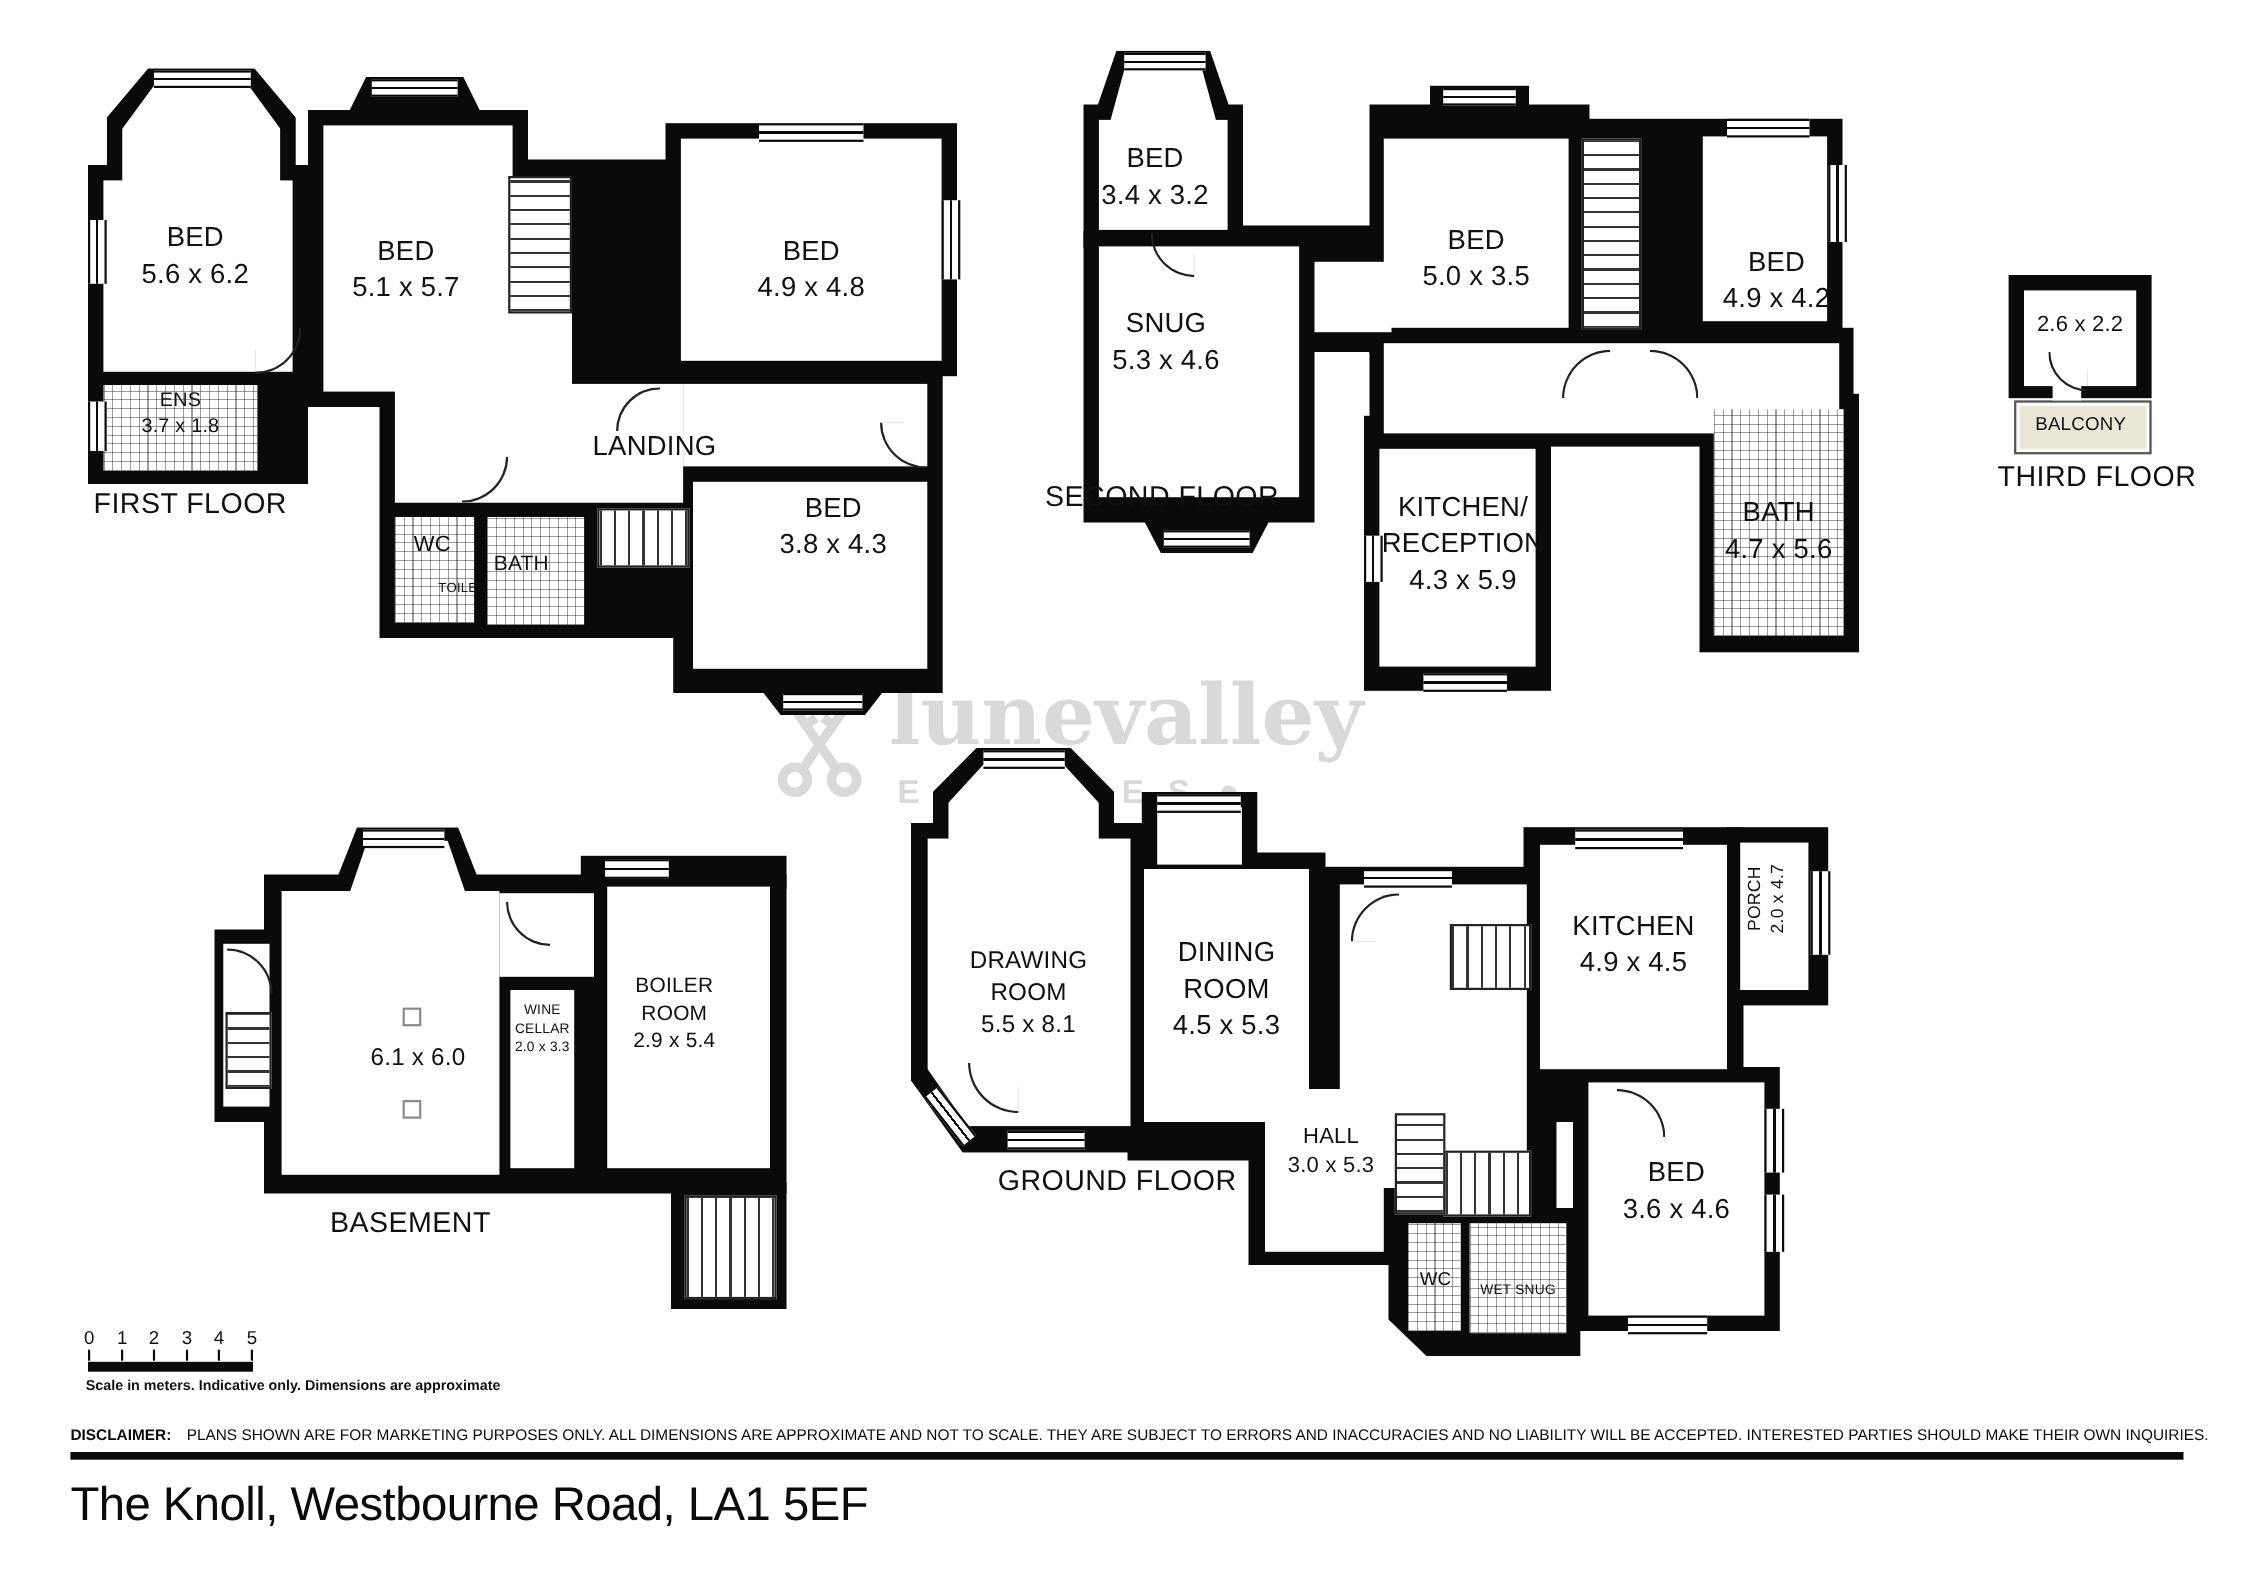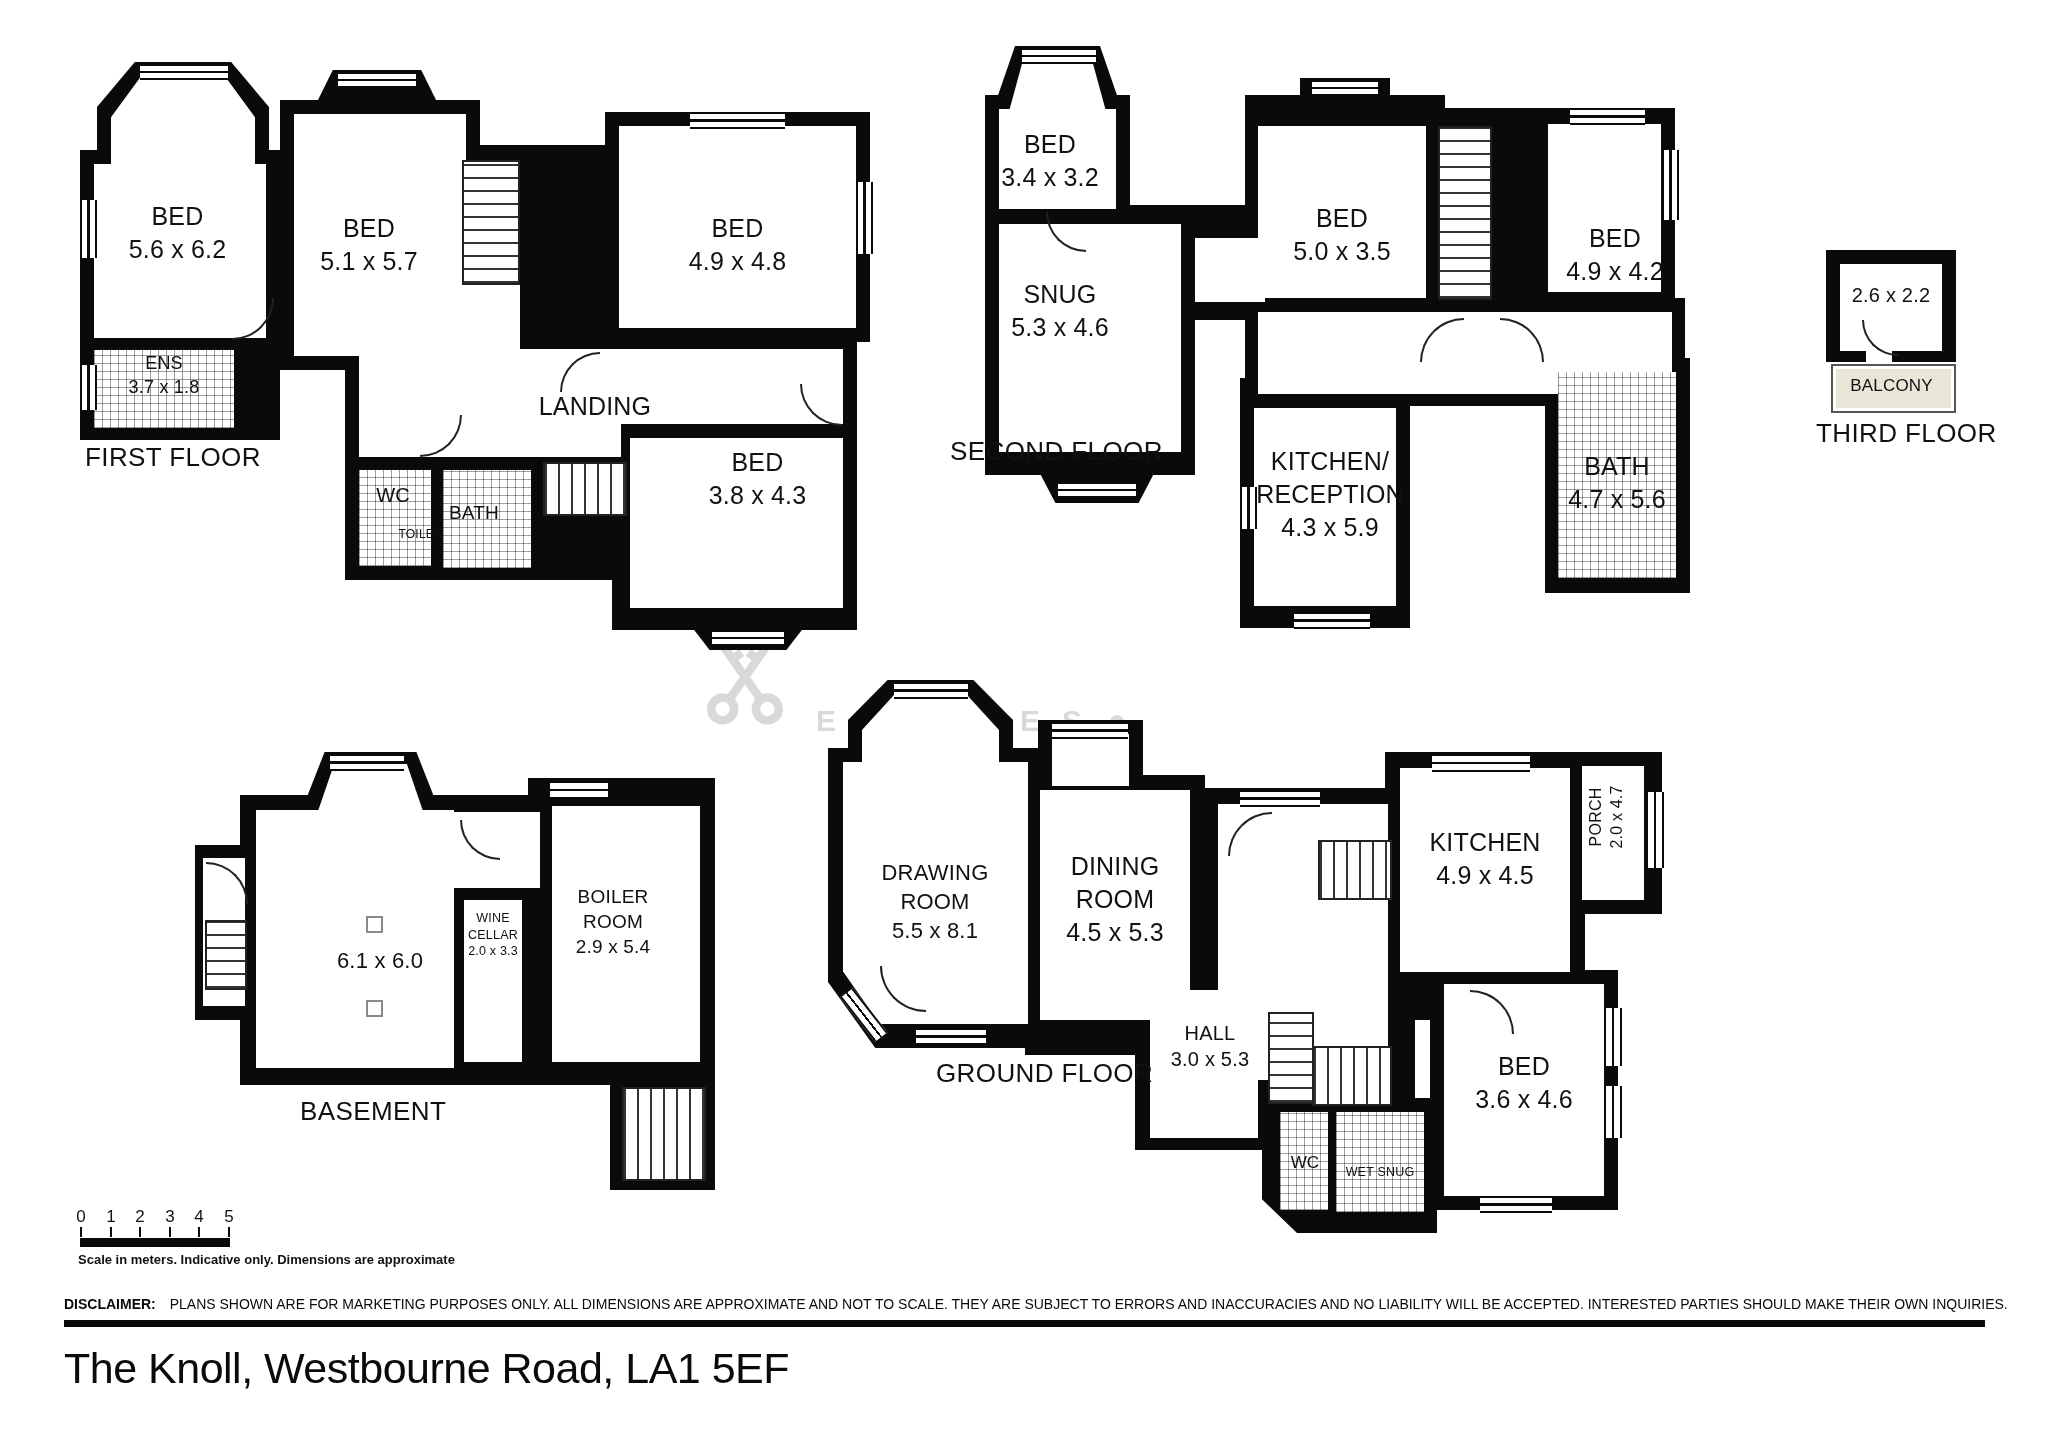--- a/index.html
+++ b/index.html
@@ -59,20 +59,21 @@
             <line x1="60" y1="42" x2="48" y2="42"></line>
           </g>
         <g transform="rotate(-35 60 65)">
             <circle cx="60" cy="106" r="12"></circle>
             <line x1="60" y1="94" x2="60" y2="22"></line>
             <line x1="60" y1="28" x2="76" y2="28"></line>
             <line x1="60" y1="42" x2="72" y2="42"></line>
           </g>
       </g>
     </svg>
+    <div class="abs wm-name" style="left:120px;top:0">lunevalley</div>
     <div class="abs" style="left:128px;top:92px"><span class="wm-sub">ESTATES</span><span class="wm-dot"></span></div>
   </div>
 
   <div class="blk oct" style="left:97px;top:62px;width:172px;height:100px"></div>
   <div class="rm oct" style="left:111px;top:74px;width:144px;height:96px"></div>
   <div class="winh" style="left:140px;top:64px;width:88px;height:12px"></div>
   <div class="blk" style="left:80px;top:150px;width:200px;height:290px"></div>
   <div class="rm" style="left:94px;top:164px;width:172px;height:174px"></div>
   <div class="winv" style="left:80px;top:200px;width:13px;height:58px"></div>
   <div class="rm hatch" style="left:94px;top:350px;width:140px;height:78px"></div>
@@ -228,21 +229,21 @@
   <div class="arc arc-bl" style="left:880px;top:966px;width:44px;height:44px"></div>
 
   <div class="lbl" style="left:845px;top:858px;width:180px;font-size:22px"><span>DRAWING</span><br><span>ROOM</span><br><span>5.5 x 8.1</span></div>
   <div class="lbl" style="left:1040px;top:850px;width:150px"><span>DINING ROOM</span><br><span>4.5 x 5.3</span></div>
   <div class="lbl" style="left:1402px;top:826px;width:166px"><span>KITCHEN</span><br><span>4.9 x 4.5</span></div>
   <div class="lbl rot" style="left:1548px;top:789px;width:130px;height:56px;font-size:16px"><span>PORCH</span><br><span>2.0 x 4.7</span></div>
   <div class="lbl" style="left:1150px;top:1020px;width:120px;font-size:20px"><span>HALL</span><br><span>3.0 x 5.3</span></div>
   <div class="lbl" style="left:1444px;top:1050px;width:160px"><span>BED</span><br><span>3.6 x 4.6</span></div>
   <div class="lbl" style="left:1280px;top:1152px;width:50px;font-size:17px"><span>WC</span></div>
   <div class="lbl" style="left:1330px;top:1164px;width:100px;font-size:12.5px"><span>WET SNUG</span></div>
-  <div class="flbl" style="left:936px;top:1058px">GROUND FLOOR</div>
+  <div class="flbl" style="left:907px;top:1058px">GROUND FLOOR</div>
 
   <div>
     <div class="scnum" style="left:74px;top:1207px">0</div>
     <div class="scnum" style="left:104px;top:1207px">1</div>
     <div class="scnum" style="left:133px;top:1207px">2</div>
     <div class="scnum" style="left:163px;top:1207px">3</div>
     <div class="scnum" style="left:192px;top:1207px">4</div>
     <div class="scnum" style="left:222px;top:1207px">5</div>
     <div class="tick" style="left:80px;top:1227px"></div>
     <div class="tick" style="left:110px;top:1227px"></div>

